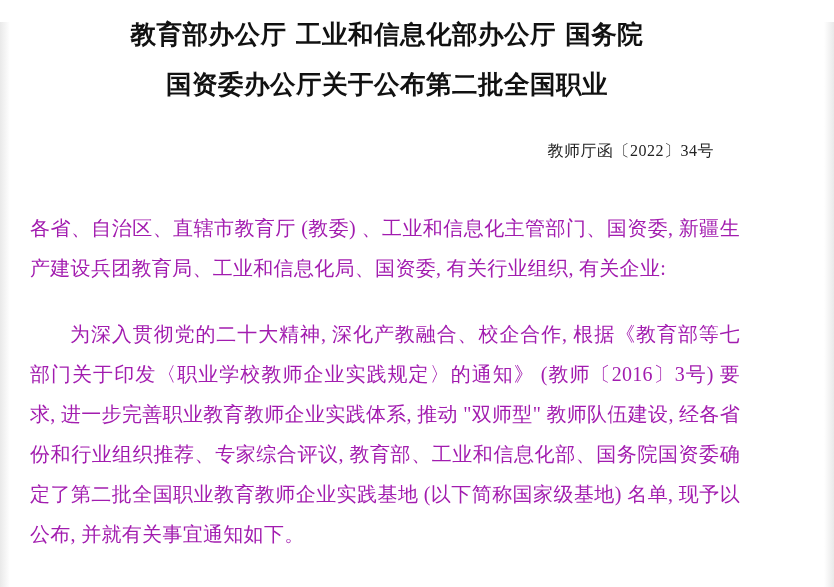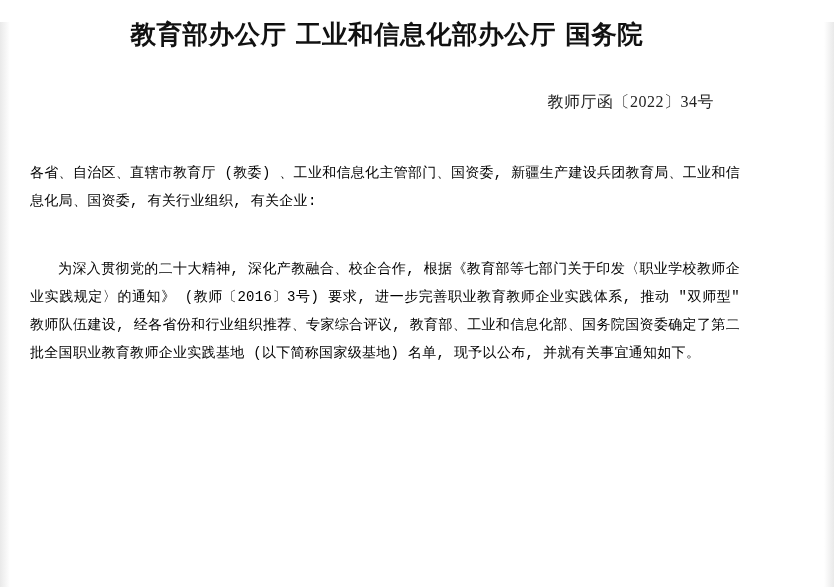--- a/index.html
+++ b/index.html
@@ -62,49 +62,50 @@
     font-family: Liberation Serif, serif;
     font-size: 16px;
     color: #222222;
     margin-top: 44px;
     padding-right: 38px;
     letter-spacing: 0.5px;
   }
 
   .body-block {
     margin-top: 46px;
-    font-family: Liberation Mono, monospace;
-    font-size: 14px;
-    color: #000000;
+    font-family: Liberation Serif, serif;
+    font-size: 20px;
+    color: #a21caf;
     line-height: 2.0;
     letter-spacing: 0.3px;
     text-align: justify;
     padding: 0 12px 0 8px;
   }
   .para {
     margin: 0;
   }
   .para + .para {
-    margin-top: 40px;
+    margin-top: 26px;
   }
   .indent {
     text-indent: 2em;
   }
 </style>
 </head>
 <body>
 
 <div class="page">
   <div class="edge-left"></div>
   <div class="edge-right"></div>
 
   <div class="content">
 
     <div class="doc-title">
       <span class="line title-line-1">教育部办公厅 工业和信息化部办公厅 国务院</span>
+      <span class="line title-line-2">国资委办公厅关于公布第二批全国职业</span>
     </div>
 
     <div class="doc-number">教师厅函〔2022〕34号</div>
 
     <div class="body-block">
       <p class="para">各省、自治区、直辖市教育厅 (教委) 、工业和信息化主管部门、国资委, 新疆生产建设兵团教育局、工业和信息化局、国资委, 有关行业组织, 有关企业:</p>
       <p class="para indent">为深入贯彻党的二十大精神, 深化产教融合、校企合作, 根据《教育部等七部门关于印发〈职业学校教师企业实践规定〉的通知》 (教师〔2016〕3号) 要求, 进一步完善职业教育教师企业实践体系, 推动 "双师型" 教师队伍建设, 经各省份和行业组织推荐、专家综合评议, 教育部、工业和信息化部、国务院国资委确定了第二批全国职业教育教师企业实践基地 (以下简称国家级基地) 名单, 现予以公布, 并就有关事宜通知如下。</p>
     </div>
 
   </div>

